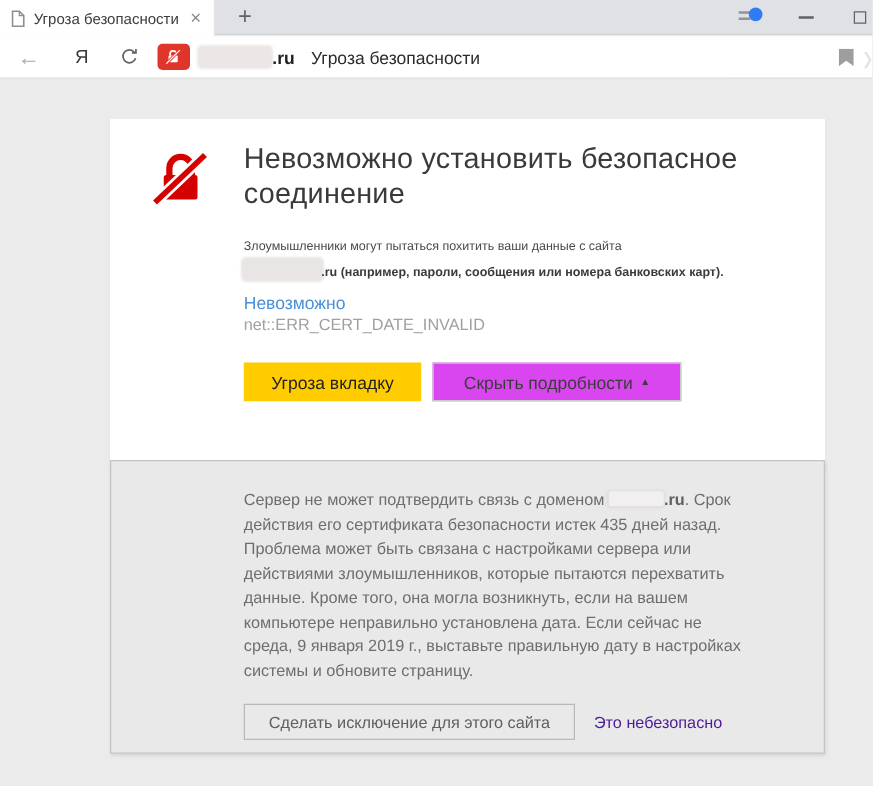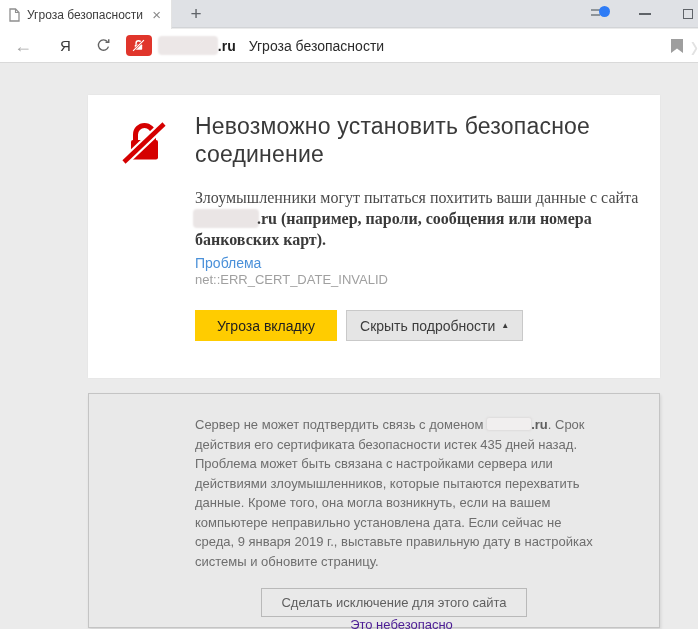--- a/index.html
+++ b/index.html
@@ -55,46 +55,46 @@
   
   .page { position:absolute; top:63px; left:0; width:585px; height:566px; background:#ebebeb; }
   .card {
     position:absolute; left:88px; top:32px; width:572px; height:283px;
     background:#ffffff; box-shadow:0 0 2px rgba(0,0,0,0.05);
   }
   .lock-icon { position:absolute; left:33px; top:24px; }
   .card-content { position:absolute; left:107px; top:17px; width:450px; }
   .page-title { margin:0; font-size:23px; font-weight:400; color:#3a3a3a; line-height:28px;
     letter-spacing:0.2px; }
-  .warning { margin-top:19px; font-size:16px; color:#4a4a4a; line-height:21px;font-family:Liberation Serif, serif; }
+  .warning { margin-top:19px; font-size:10px; color:#4a4a4a; line-height:21px; }
   .warning .b { font-weight:bold; color:#3a3a3a; }
   .blur-main { width:62px; height:15px; vertical-align:-2px;
     background:#eae5e5; box-shadow:0 0 2px 2px #eae5e5; }
   .more-link { display:inline-block; margin-top:5px; font-size:14px; color:#4a90d9;
     text-decoration:none; }
   .error-code { font-size:13px; color:#a0a0a0; }
   .btn-row { margin-top:23px; display:flex; }
   .btn { height:31px; font-size:14px; font-family:"Liberation Sans",sans-serif;
     display:inline-flex; align-items:center; cursor:default; }
   .btn-yellow { background:#ffcc00; border:none; color:#1f1f1f; padding:0 22px; }
-  .btn-white { background:#e5e5e5; border:1px solid #c9c9c9; color:#3c3c3c;
-    padding:0 13px; margin-left:9px; }
+  .btn-white { background:#d946ef; border:1px solid #c9c9c9; color:#3c3c3c;
+    padding:0 24px; margin-left:9px; }
   .btn-white .arrow { font-size:8px; margin-left:6px; color:#3c3c3c; }
   
   .details {
-    position:absolute; left:88px; top:330px; width:572px; height:235px;
+    position:absolute; left:88px; top:305px; width:572px; height:235px;
     background:#e9e9e9; border:1px solid #c4c4c4;
     box-shadow:1px 2px 3px rgba(0,0,0,0.10);
   }
   .details-content { position:absolute; left:106px; top:21px; width:398px; }
   .details-text { margin:0; font-size:13px; color:#6e6e6e; line-height:19.5px; }
   .blur-details { width:44px; height:12px; vertical-align:-1px;
     background:#f1efef; box-shadow:0 0 2px 1px #dedcdc; }
   .details-text .b { font-weight:bold; color:#5f5f5f; }
-  .details-btn-row { margin-top:17px; display:flex; align-items:center;flex-direction:column; }
+  .details-btn-row { margin-top:17px; display:flex; align-items:center; }
   .btn-exception { background:transparent; border:1px solid #b9b9b9; height:29px;
     font-size:13px; color:#5f5f5f; padding:0 19px; font-family:"Liberation Sans",sans-serif; }
   .unsafe-label { font-size:13px; color:#4c1d95; margin-left:15px; }
 </style>
 </head>
 <body>
 
 <div class="tabbar">
   <div class="tab">
     <span style="display:flex;">
@@ -158,21 +158,21 @@
         <line x1="3" y1="43" x2="43" y2="5" stroke="#ffffff" stroke-width="9"></line>
         <line x1="3" y1="43" x2="43" y2="5" stroke="#d50000" stroke-width="4.5"></line>
       </svg>
     </span>
     <div class="card-content">
       <h1 class="page-title">Невозможно установить безопасное соединение</h1>
       <div class="warning">
         <span>Злоумышленники могут пытаться похитить ваши данные с сайта</span><br>
         <span class="blur blur-main"></span><span class="b">.ru</span><span class="b"> (например, пароли, сообщения или номера банковских карт).</span>
       </div>
-      <a class="more-link" href="#">Проблема</a>
+      <a class="more-link" href="#">Невозможно</a>
       <div class="error-code">net::ERR_CERT_DATE_INVALID</div>
       <div class="btn-row">
         <button class="btn btn-yellow">Угроза вкладку</button>
         <button class="btn btn-white">
           <span>Скрыть подробности</span>
           <span class="arrow">▲</span>
         </button>
       </div>
     </div>
   </div>

